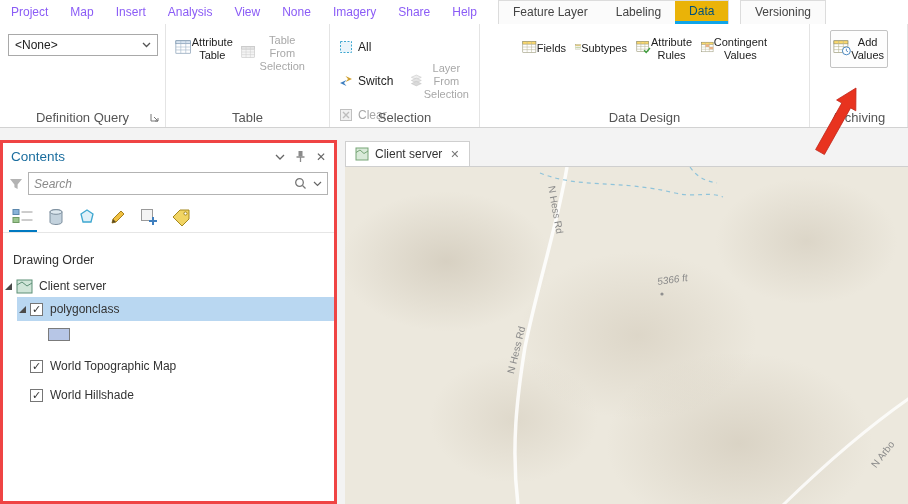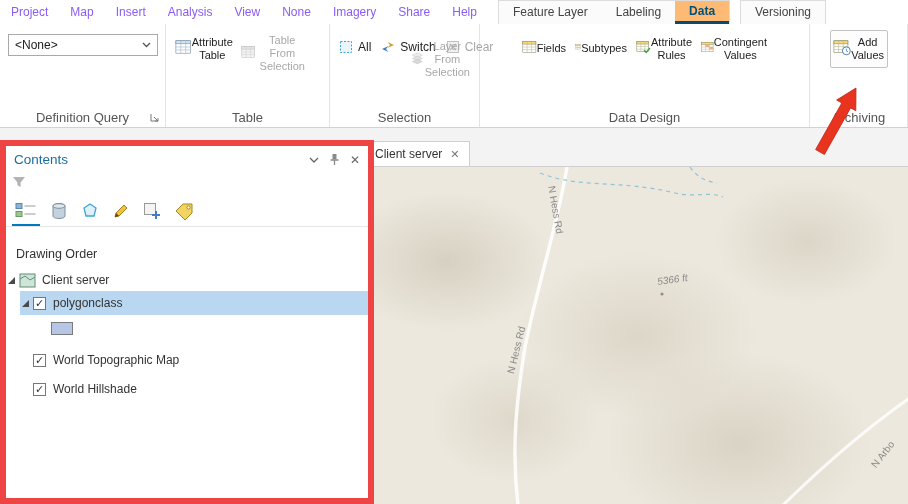--- a/index.html
+++ b/index.html
@@ -6,43 +6,43 @@
   html,body{width:908px;height:504px;overflow:hidden}
   body{font-family:"Liberation Sans","DejaVu Sans",sans-serif;font-size:12px;color:#333;background:#f3f3f3;position:relative}
 
   
   .menubar{position:absolute;top:0;left:0;right:0;height:24px;background:#fff;display:flex;align-items:center;z-index:5}
   .menu-item{padding:0 11px;line-height:24px;color:#8b5cf6;cursor:default;white-space:nowrap}
   .ctx-group{position:absolute;top:0;height:24px;display:flex;border:1px solid #dcdcdc;border-bottom:none;background:#fbfbfb}
   .ctx-group.g1{left:498px}
   .ctx-group.g2{left:740px}
   .tab{padding:0 14px;line-height:22px;color:#444;white-space:nowrap}
-  .tab.active{background:#fdba74;color:#00507c;font-weight:bold;border-bottom:3px solid #0c4a6e;line-height:20px}
+  .tab.active{background:#eab308;color:#00507c;font-weight:normal;border-bottom:3px solid #0ea5e9;line-height:20px}
 
   
   .ribbon{position:absolute;top:24px;left:0;right:0;height:104px;background:#fff;border-bottom:1px solid #d2d2d2;display:flex;z-index:4}
   .rgroup{position:relative;height:100%;border-right:1px solid #e4e4e4;padding:4px 6px 16px}
   .rgroup-label{position:absolute;bottom:2px;left:0;right:0;text-align:center;font-size:13px;color:#555;white-space:nowrap}
   .g-dq{width:166px}.g-table{width:164px}.g-sel{width:150px}.g-dd{width:330px}.g-arch{flex:1}
   .dq-select{margin:6px 2px;width:150px;height:22px;border:1px solid #a9a9a9;background:#fff;display:flex;align-items:center;justify-content:space-between;padding:0 6px;color:#222}
   .launcher{position:absolute;right:4px;bottom:3px;width:12px;height:12px}
   .btn-row{display:flex;align-items:flex-start;gap:2px;padding-top:2px}
   .bigbtn{display:flex;flex-direction:row;align-items:center;text-align:center;font-size:11px;line-height:13px;color:#222;padding:3px 2px;border:1px solid transparent;border-radius:2px}
   .bigbtn svg{margin-bottom:3px}
   .bigbtn.dis{color:#a8a8a8}
   .w64{width:64px}.w74{width:74px}.w50{width:50px}.w58{width:58px}.w62{width:62px}.w66{width:66px}.w72{width:72px}
   .sel-cols{display:flex;padding-top:8px}
-  .sel-left{width:72px;display:flex;flex-direction:row;gap:4px}
+  .sel-left{width:72px;display:flex;flex-direction:column;gap:12px}
   .smallbtn{display:flex;align-items:center;gap:5px;height:22px;padding:0 3px;color:#222}
   .smallbtn.dis{color:#a8a8a8}
   .dd-row{display:flex;gap:3px;justify-content:center;padding-top:2px}
   .archbtn{border:1px solid #c3c3c3;background:#fdfdfd}
 
   
-  .contents{position:absolute;left:0;top:140px;width:374px;bottom:0;background:#fff;border:6px solid #ef4444;z-index:3}
+  .contents{position:absolute;left:0;top:140px;width:337px;bottom:0;background:#fff;border:3px solid #ef4444;z-index:3}
   .c-header{height:27px;display:flex;align-items:center;padding:0 8px}
   .c-title{color:#1a6d9e;font-size:13.5px;flex:1}
   .c-hicons{display:flex;align-items:center;gap:10px;color:#666}
   .c-search-row{display:flex;align-items:center;gap:5px;padding:2px 6px 4px 6px}
   .searchbox{flex:1;height:23px;border:1px solid #b3b3b3;display:flex;align-items:center;padding:0 5px;background:#fff}
   .searchbox input{flex:1;border:none;outline:none;font:italic 12px "Liberation Sans","DejaVu Sans",sans-serif;color:#444;background:transparent}
   .searchbox input::placeholder{font-style:italic;color:#8a8a8a}
   .c-toolbar{display:flex;align-items:flex-end;gap:7px;padding:4px 6px 0 6px;border-bottom:1px solid #e6e6e6;height:34px}
   .c-tool{padding:2px 3px 4px 3px;border-bottom:2px solid transparent}
   .c-tool.sel{border-bottom:2px solid #0079c1}
@@ -243,20 +243,30 @@
           <path d="M1.5 7h8M5.5 7v5" stroke="#8a8a8a" stroke-width="1.3"></path>
         </svg>
       <span style="font-size:12px;color:#666">✕</span>
     </span>
   </div>
 
   <div class="c-search-row">
     <svg width="14" height="14" viewBox="0 0 14 14">
         <path d="M1 2h12L8.6 7.4V12l-3.2-1.7V7.4z" fill="#b3b3b3"></path>
       </svg>
+    <div class="searchbox">
+      <input type="text" placeholder="Search" style="">
+      <svg width="13" height="13" viewBox="0 0 13 13">
+          <circle cx="5.5" cy="5.5" r="3.8" fill="none" stroke="#777" stroke-width="1.3"></circle>
+          <path d="M8.5 8.5l3 3" stroke="#777" stroke-width="1.3"></path>
+        </svg>
+      <svg width="9" height="6" viewBox="0 0 9 6" style="margin-left:6px">
+          <path d="M1 1l3.5 3.5L8 1" stroke="#666" fill="none" stroke-width="1.2"></path>
+        </svg>
+    </div>
   </div>
 
   <div class="c-toolbar">
     <span class="c-tool sel">
       <svg width="22" height="18" viewBox="0 0 22 18">
         <rect x="1" y="1.5" width="6" height="5" fill="#8ab4d8" stroke="#5b87ad"></rect>
         <path d="M9.5 4h11" stroke="#9a9a9a"></path>
         <rect x="1" y="9.5" width="6" height="5" fill="#9cc68f" stroke="#6f9a63"></rect>
         <path d="M9.5 12h11" stroke="#9a9a9a"></path>
       </svg>

